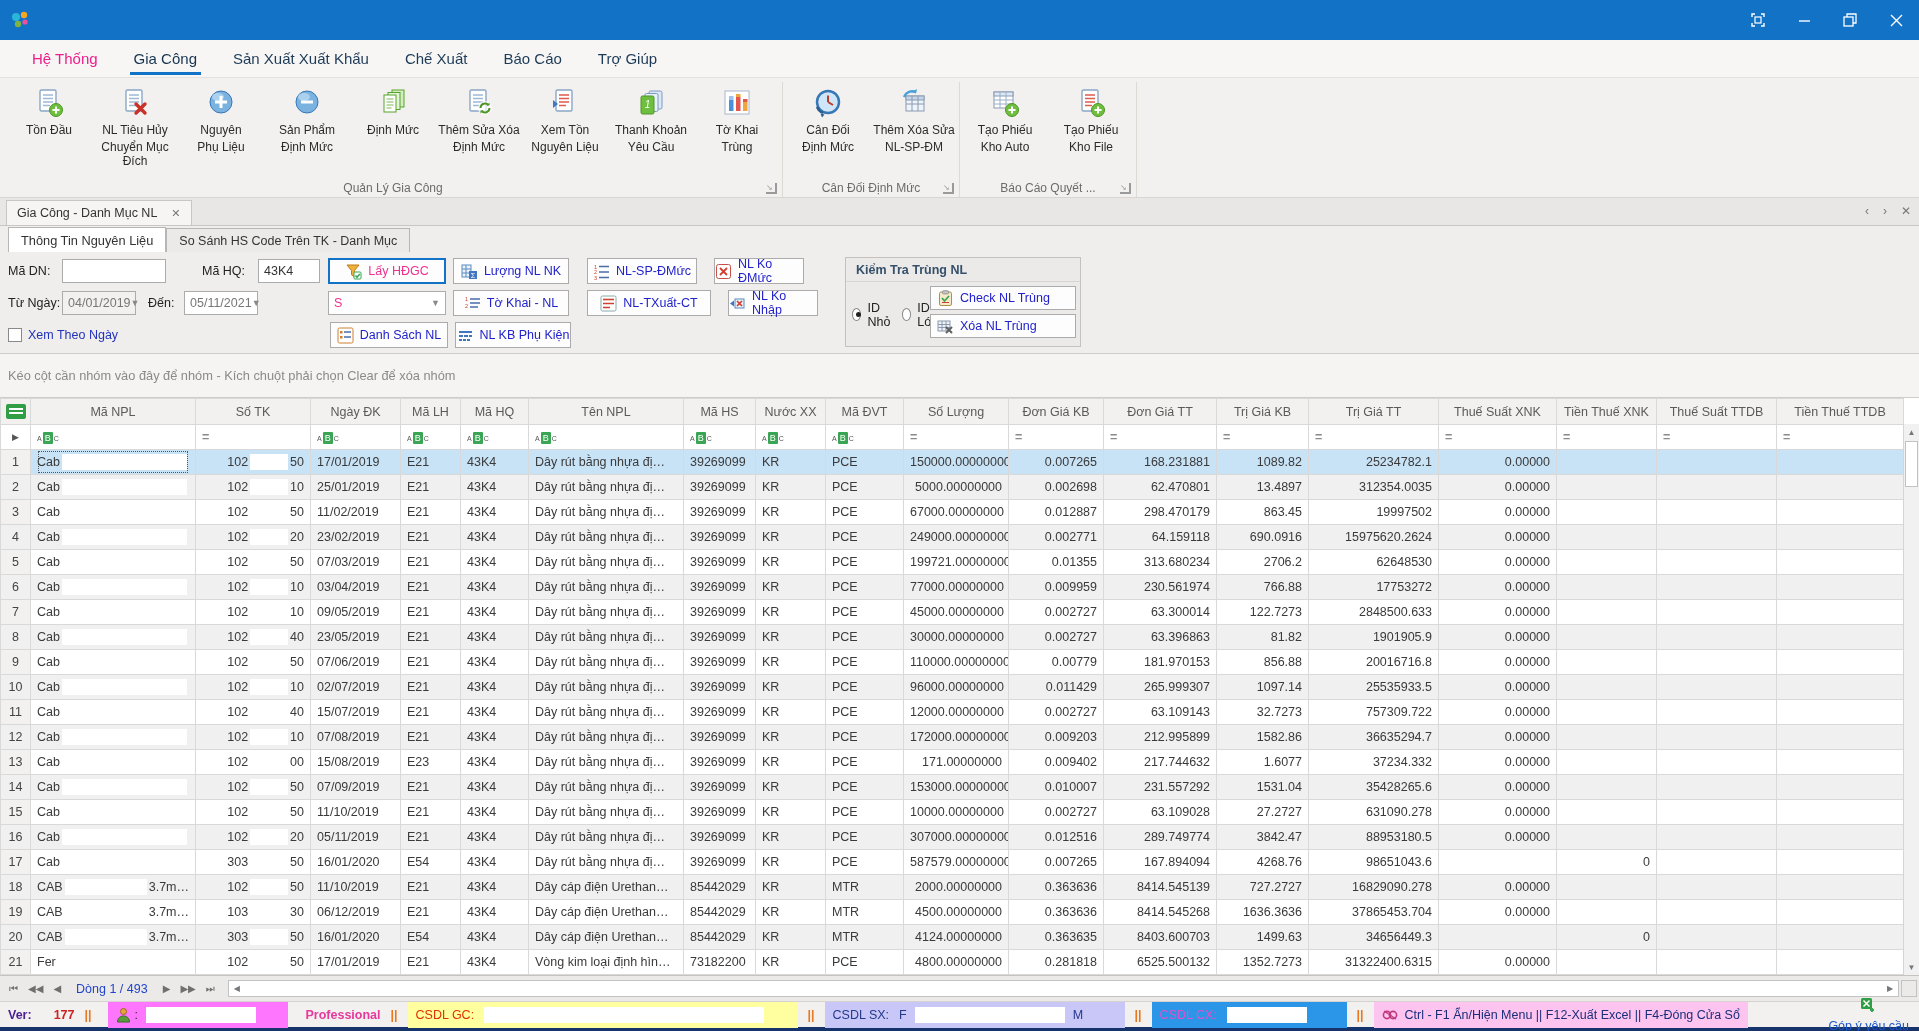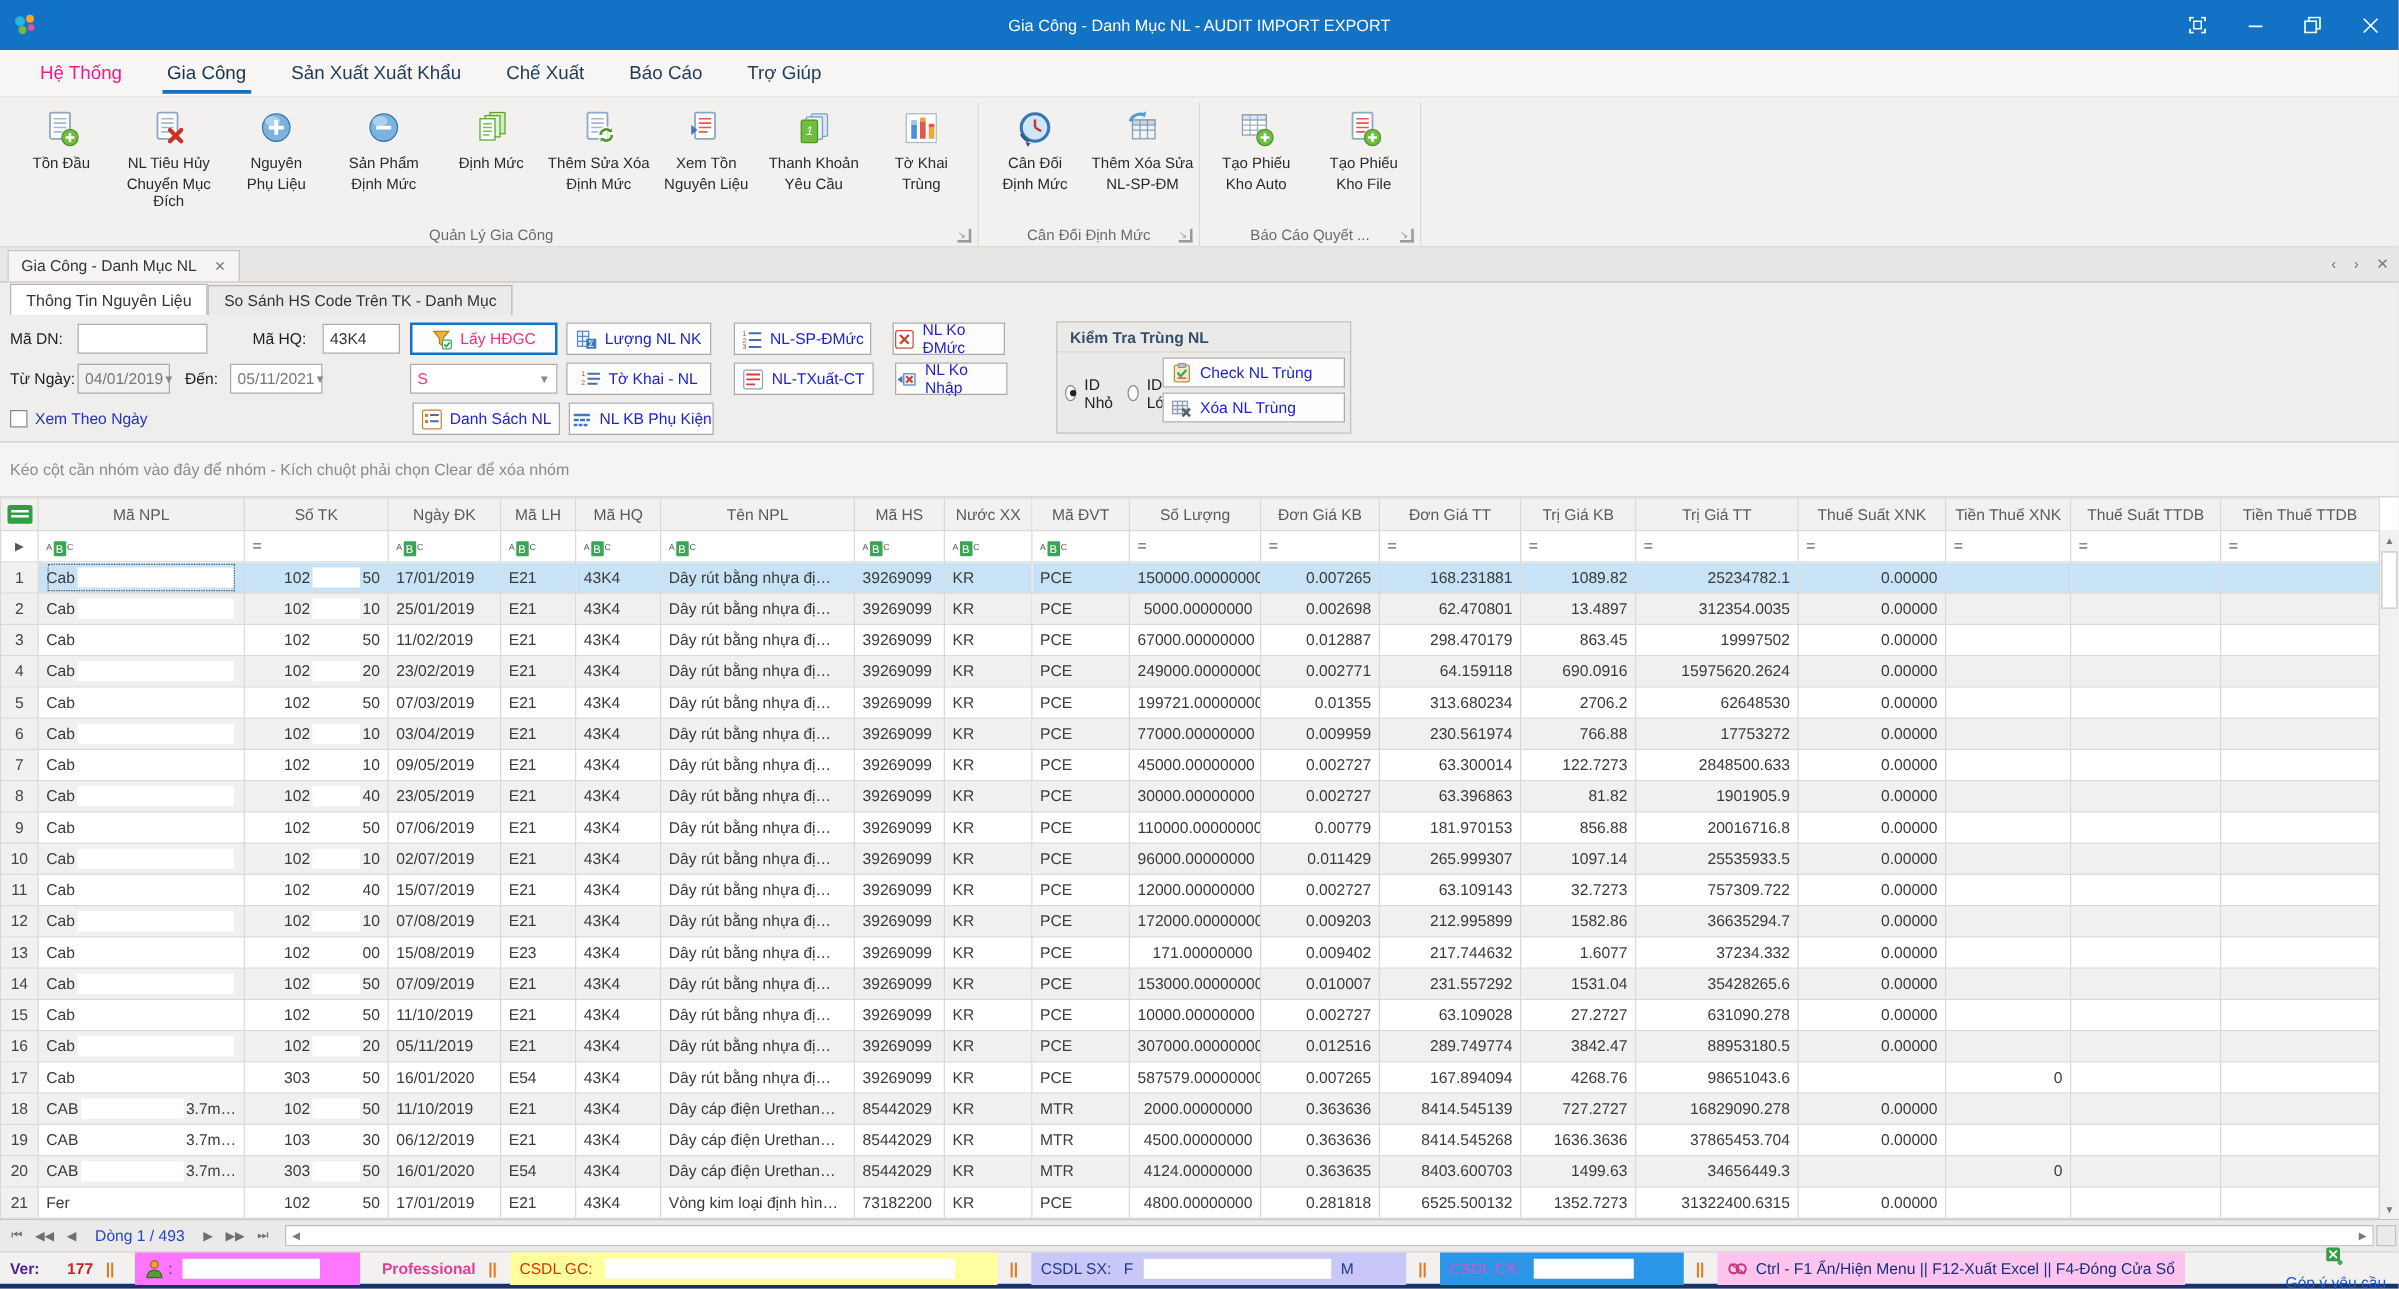--- a/index.html
+++ b/index.html
@@ -132,21 +132,20 @@
 </head>
 <body>
 
 <div class="titlebar">
   <svg class="logo" viewBox="0 0 26 26">
     <circle cx="8" cy="10" r="4" fill="#29b6d8"></circle>
     <circle cx="16" cy="8" r="3.2" fill="#f5a623"></circle>
     <circle cx="10" cy="17" r="3.2" fill="#7cb342"></circle>
     <circle cx="17" cy="15" r="2.6" fill="#ec4f9e"></circle>
   </svg>
-  <div class="title-text">Gia Công - Danh Mục NL  - AUDIT IMPORT EXPORT</div>
   <div class="win-btns">
     <div class="win-btn">
       <svg width="14" height="14" viewBox="0 0 14 14">
           <path d="M1 4V1h3M10 1h3v3M13 10v3h-3M4 13H1v-3" fill="none" stroke="#fff" stroke-width="1.4"></path>
           <rect x="4" y="4" width="6" height="6" fill="none" stroke="#fff" stroke-width="1.2"></rect>
         </svg>
     </div>
     <div class="win-btn">
       <svg width="13" height="13" viewBox="0 0 13 13">
           <path d="M1 7h11" stroke="#fff" stroke-width="1.4"></path>
@@ -445,21 +444,21 @@
         <span class="dropdown-arrow">▼</span>
       </div>
     <div class="fbtn" style="width:116px;margin-left:7px">
       <svg class="small-ic" viewBox="0 0 17 17">
           <text x="1" y="6" font-size="5.5" fill="#d04030">1</text>
           <text x="1" y="13" font-size="5.5" fill="#d04030">2</text>
           <path d="M6 4h10M6 8h10M6 12h8" stroke="#4a6ea9" stroke-width="1.5"></path>
         </svg>
       <span>Tờ Khai - NL</span>
     </div>
-    <div class="fbtn" style="width:112px;margin-left:18px">
+    <div class="fbtn" style="width:124px;margin-left:18px">
       <svg class="small-ic" viewBox="0 0 17 17">
           <rect x="1" y="1" width="15" height="15" rx="1.5" fill="#fff" stroke="#8aa"></rect>
           <path d="M3 4.5h11" stroke="#d04030" stroke-width="1.6"></path>
           <path d="M3 8.5h11M3 12.5h7" stroke="#d04030" stroke-width="1.3"></path>
         </svg>
       <span>NL-TXuất-CT</span>
     </div>
     <div class="fbtn" style="width:90px;margin-left:17px">
       <svg class="small-ic" viewBox="0 0 17 17">
           <path d="M1 8.5l4-3v6z" fill="#3f78c0"></path>

